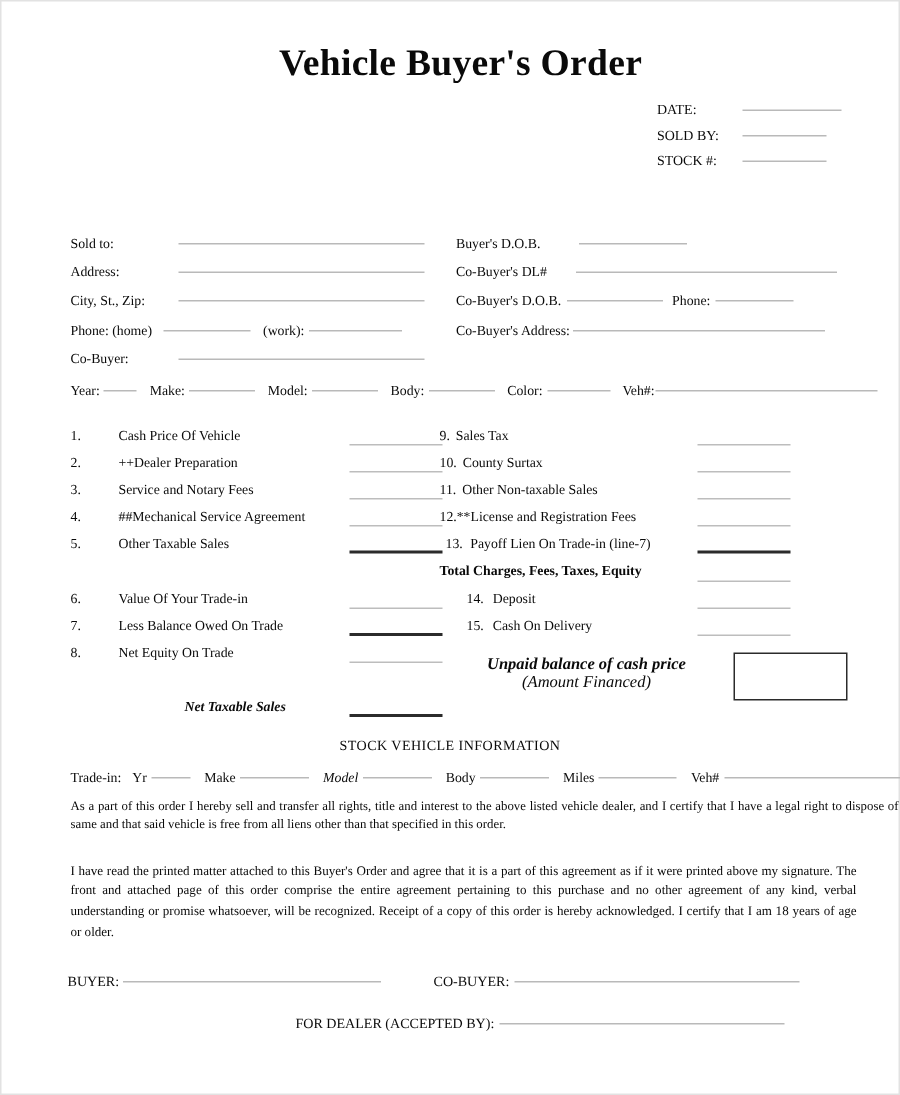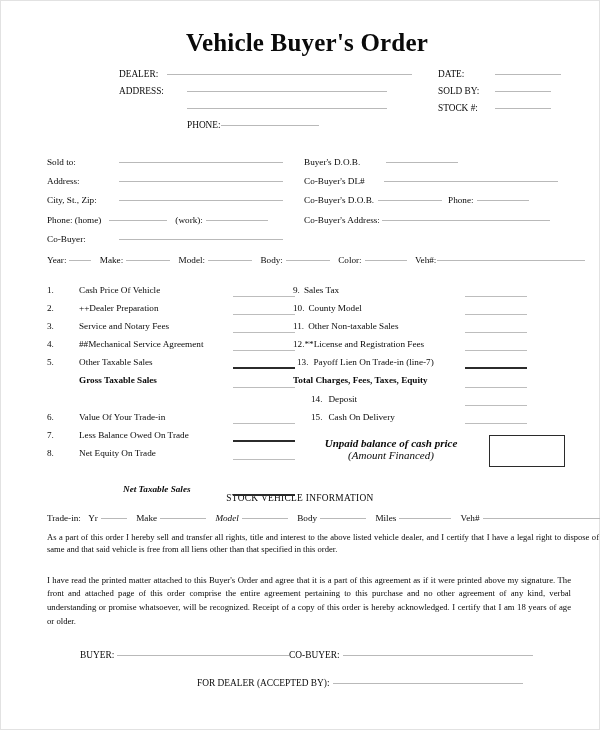--- a/index.html
+++ b/index.html
@@ -177,21 +177,21 @@
     margin-top: 18px;
     text-align: justify;
   }
 
   
   .sig {
     position: relative;
     margin-top: 22px;
     font-size: 9.4px;
     height: 20px;
-    padding-left: 79px;
+    padding-left: 44px;
   }
   .sig-co {
     position: absolute;
     left: 288px;
     top: 0;
     white-space: nowrap;
   }
   .dealer-line {
     position: relative;
     margin-top: 8px;
@@ -202,34 +202,20 @@
 </style>
 </head>
 <body>
 
 <div id="page">
   <div class="inner">
 
     <div class="title">Vehicle Buyer's Order</div>
 
     <div class="header">
-      <div class="hdr-left">
-        <div class="hdr-row">
-          <span class="hdr-lbl lbl-w1">DEALER:</span><span class="rule" style="width:245px;"></span>
-        </div>
-        <div class="hdr-row">
-          <span class="hdr-lbl lbl-w1">ADDRESS:</span><span class="rule" style="width:200px;margin-left:20px;"></span>
-        </div>
-        <div class="hdr-row">
-          <span class="hdr-lbl lbl-w1"></span><span class="rule" style="width:200px;margin-left:20px;"></span>
-        </div>
-        <div class="hdr-row">
-          <span class="hdr-lbl" style="margin-left:68px;">PHONE:</span><span class="rule" style="width:98px;"></span>
-        </div>
-      </div>
       <div class="hdr-right">
         <div class="hdr-row">
           <span class="hdr-lbl lbl-w3">DATE:</span><span class="rule" style="width:66px;"></span>
         </div>
         <div class="hdr-row">
           <span class="hdr-lbl lbl-w3">SOLD BY:</span><span class="rule" style="width:56px;"></span>
         </div>
         <div class="hdr-row">
           <span class="hdr-lbl lbl-w3">STOCK #:</span><span class="rule" style="width:56px;"></span>
         </div>
@@ -290,23 +276,20 @@
         </div>
         <div class="item">
           <span class="num">3.</span><span class="txt">Service and Notary Fees</span><span class="amt rule thin" style="width:62px;"></span>
         </div>
         <div class="item">
           <span class="num">4.</span><span class="txt">##Mechanical Service Agreement</span><span class="amt rule thin" style="width:62px;"></span>
         </div>
         <div class="item">
           <span class="num">5.</span><span class="txt">Other Taxable Sales</span><span class="amt rule dark" style="width:62px;"></span>
         </div>
-        <div class="item">
-          <span class="num"></span><span class="txt bold">Gross Taxable Sales</span><span class="amt rule thin" style="width:62px;"></span>
-        </div>
         <div class="spacer-row"></div>
         <div class="item">
           <span class="num">6.</span><span class="txt">Value Of Your Trade-in</span><span class="amt rule thin" style="width:62px;"></span>
         </div>
         <div class="item">
           <span class="num">7.</span><span class="txt">Less Balance Owed On Trade</span><span class="amt rule dark" style="width:62px;"></span>
         </div>
         <div class="item">
           <span class="num">8.</span><span class="txt">Net Equity On Trade</span><span class="amt rule thin" style="width:62px;"></span>
         </div>
@@ -314,21 +297,21 @@
         <div class="item">
           <span class="num"></span><span class="txt bolditalic" style="margin-left:44px;">Net Taxable Sales</span><span class="amt rule dark" style="width:62px;"></span>
         </div>
       </div>
 
       <div class="col-right">
         <div class="item">
           <span class="txt">9.</span><span class="txt" style="margin-left:4px;">Sales Tax</span><span class="amt rule thin" style="width:62px;right:66px;"></span>
         </div>
         <div class="item">
-          <span class="txt">10.</span><span class="txt" style="margin-left:4px;">County Model</span><span class="amt rule thin" style="width:62px;right:66px;"></span>
+          <span class="txt">10.</span><span class="txt" style="margin-left:4px;">County Surtax</span><span class="amt rule thin" style="width:62px;right:66px;"></span>
         </div>
         <div class="item">
           <span class="txt">11.</span><span class="txt" style="margin-left:4px;">Other Non-taxable Sales</span><span class="amt rule thin" style="width:62px;right:66px;"></span>
         </div>
         <div class="item">
           <span class="txt">12.**</span><span class="txt">License and Registration Fees</span><span class="amt rule thin" style="width:62px;right:66px;"></span>
         </div>
         <div class="item">
           <span class="txt" style="margin-left:4px;">13.</span><span class="txt" style="margin-left:5px;">Payoff Lien On Trade-in  (line-7)</span><span class="amt rule dark" style="width:62px;right:66px;"></span>
         </div>

